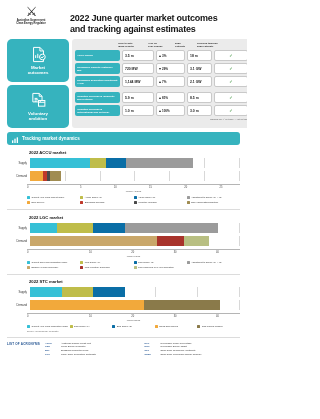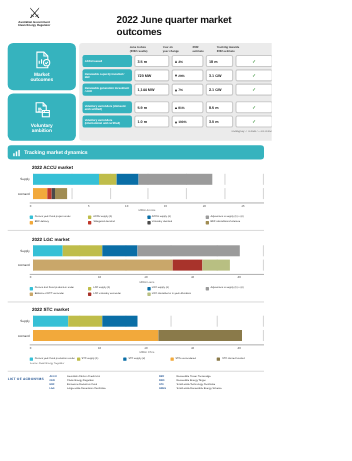--- a/index.html
+++ b/index.html
@@ -8,21 +8,21 @@
   .page{position:relative;width:247px;height:419px;background:#fff;}
 
   
   .header{display:flex;align-items:flex-start;padding:6px 8px 4px 8px;}
   .crest{width:46px;flex:0 0 46px;text-align:center;}
   .crest-mark{font-size:13px;line-height:12px;letter-spacing:-1px;color:#2b2b2b;}
   .crest-l1{font-size:2.6px;font-weight:700;color:#222;margin-top:1px;line-height:3.4px;}
   .crest-l2{font-size:2.6px;font-weight:700;color:#222;line-height:3.4px;}
   .htitle{flex:1;padding-left:16px;padding-top:7px;}
   .htitle span{display:block;font-size:9px;font-weight:700;line-height:11px;
-               letter-spacing:-.2px;color:#141414;margin-left:36px;}
+               letter-spacing:-.2px;color:#141414;}
 
   
   .outcomes{display:flex;padding:0 7px;gap:3px;}
   .cards{width:62px;flex:0 0 62px;display:flex;flex-direction:column;gap:3px;}
   .card{background:#36b3be;border-radius:5px;height:43px;display:flex;
         flex-direction:column;align-items:center;justify-content:center;gap:2px;}
   .card svg{display:block;}
   .card-lbl{font-size:4.4px;font-weight:700;color:#fff;text-align:center;
             line-height:5.2px;}
 
@@ -101,20 +101,21 @@
 <div class="page">
 
   <div class="header">
     <div class="crest">
       <div class="crest-mark">⚔</div>
       <div class="crest-l1">Australian Government</div>
       <div class="crest-l2">Clean Energy Regulator</div>
     </div>
     <div class="htitle">
       <span>2022 June quarter market outcomes</span>
+      <span>and tracking against estimates</span>
     </div>
   </div>
 
   <div class="outcomes">
     <div class="cards">
 
       <div class="card">
         <span>
           <svg width="17" height="17" viewBox="0 0 24 24" fill="none" stroke="#fff" stroke-width="1.4">
             <path d="M5 2h9l5 5v15H5z"></path>

